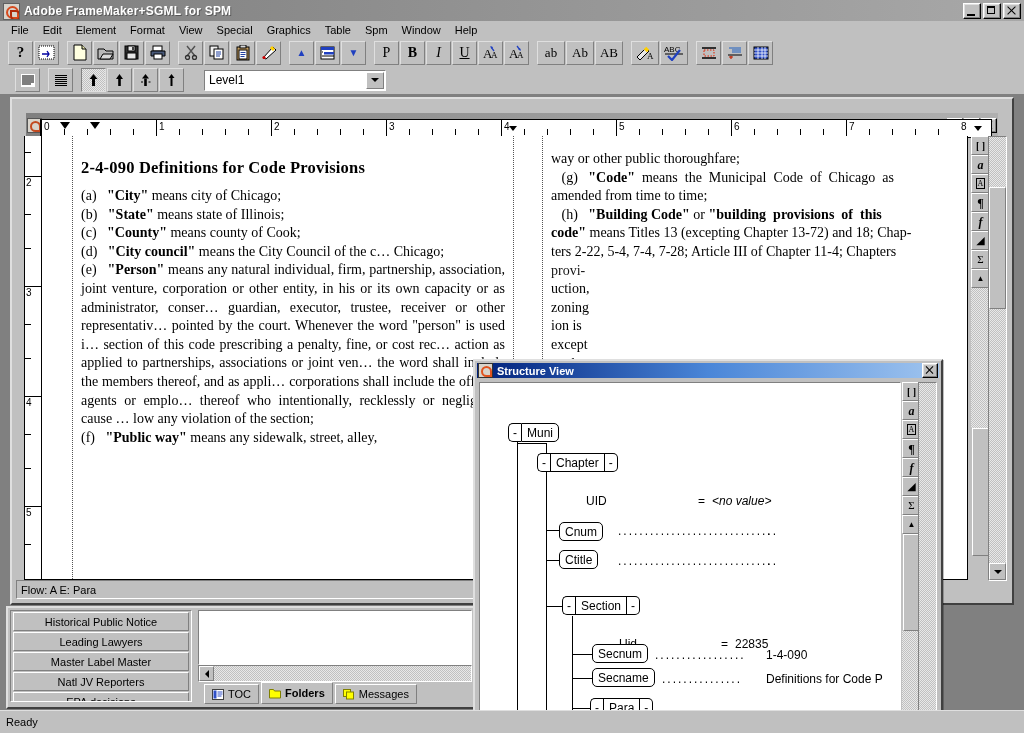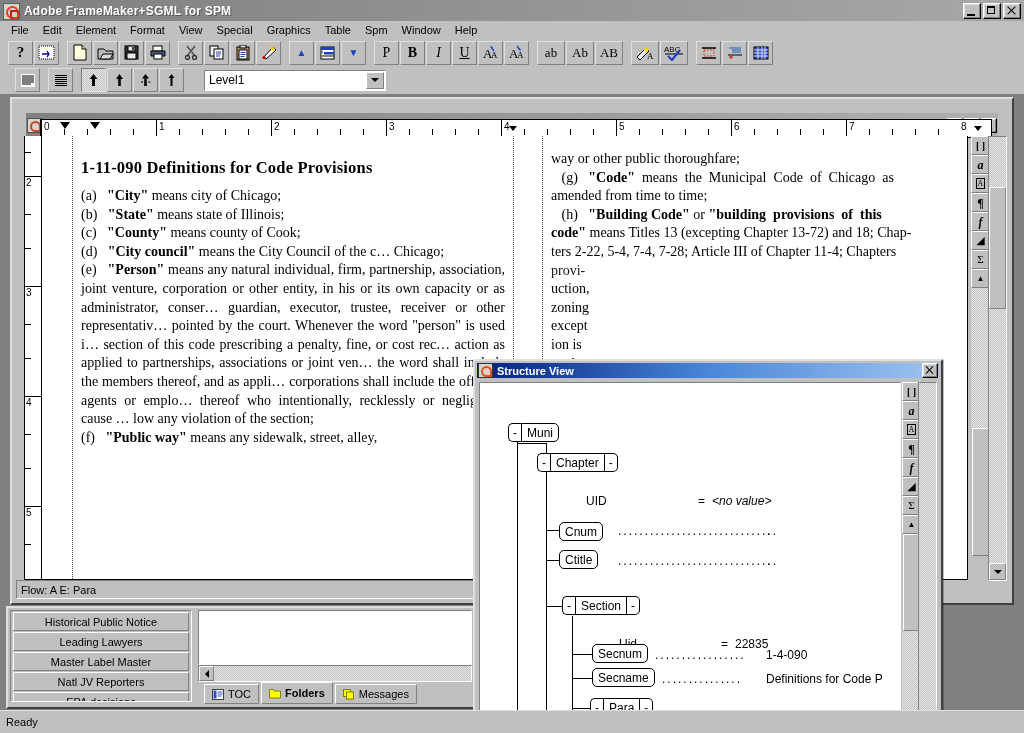--- a/index.html
+++ b/index.html
@@ -608,21 +608,21 @@
         <div class="vmark" style="top:332px;"></div>
         <div class="vmark" style="top:370px;width:16px;"></div>
         <div class="vnum" style="top:371px;">5</div>
         <div class="vmark" style="top:408px;"></div>
       </div>
 
       <div id="page">
 
         <div class="colbox doc" id="colA">
           <div style="padding:22px 8px 0 8px;">
-            <h1>1-11-090 Definitions for Code Provisions</h1>
+            <h1>2-4-090 Definitions for Code Provisions</h1>
             <p style="margin-top:9px;text-align:left;">
               <span>(a)</span>
               &nbsp;&nbsp;<span class="b">"City"</span><span> means city of Chicago;</span>
             </p>
             <p style="text-align:left;">
               <span>(b)</span>
               &nbsp;&nbsp;<span class="b">"State"</span><span> means state of Illinois;</span>
             </p>
             <p style="text-align:left;">
               <span>(c)</span>
@@ -653,22 +653,22 @@
             <p>
               &nbsp;&nbsp;&nbsp;(h)&nbsp;&nbsp;&nbsp;<span class="b">"Building&nbsp;Code"</span>&nbsp;or&nbsp;<span class="b">"building&nbsp;&nbsp;provisions&nbsp;&nbsp;of&nbsp;&nbsp;this</span>
             </p>
             <p style="text-align:left;">
               <span class="b">code"</span> means Titles 13 (excepting Chapter 13-72) and 18; Chap-
             </p>
             <p style="text-align:left;">ters 2-22, 5-4, 7-4, 7-28; Article III of Chapter 11-4; Chapters</p>
             <p style="text-align:left;opacity:.92;">provi-</p>
             <p style="text-align:left;">uction,</p>
             <p style="text-align:left;">zoning</p>
+            <p style="text-align:left;">ion is</p>
             <p style="text-align:left;">except</p>
-            <p style="text-align:left;">ion is</p>
             <p style="text-align:left;">an the</p>
             <p style="text-align:left;">on an</p>
             <p style="text-align:left;">ecutive</p>
             <p style="text-align:left;margin-top:16px;" class="b">of this</p>
             <p style="text-align:left;margin-top:16px;">means</p>
             <p style="text-align:left;">-2-95,</p>
             <p style="text-align:left;">21-04,</p>
           </div>
         </div>
       </div>

